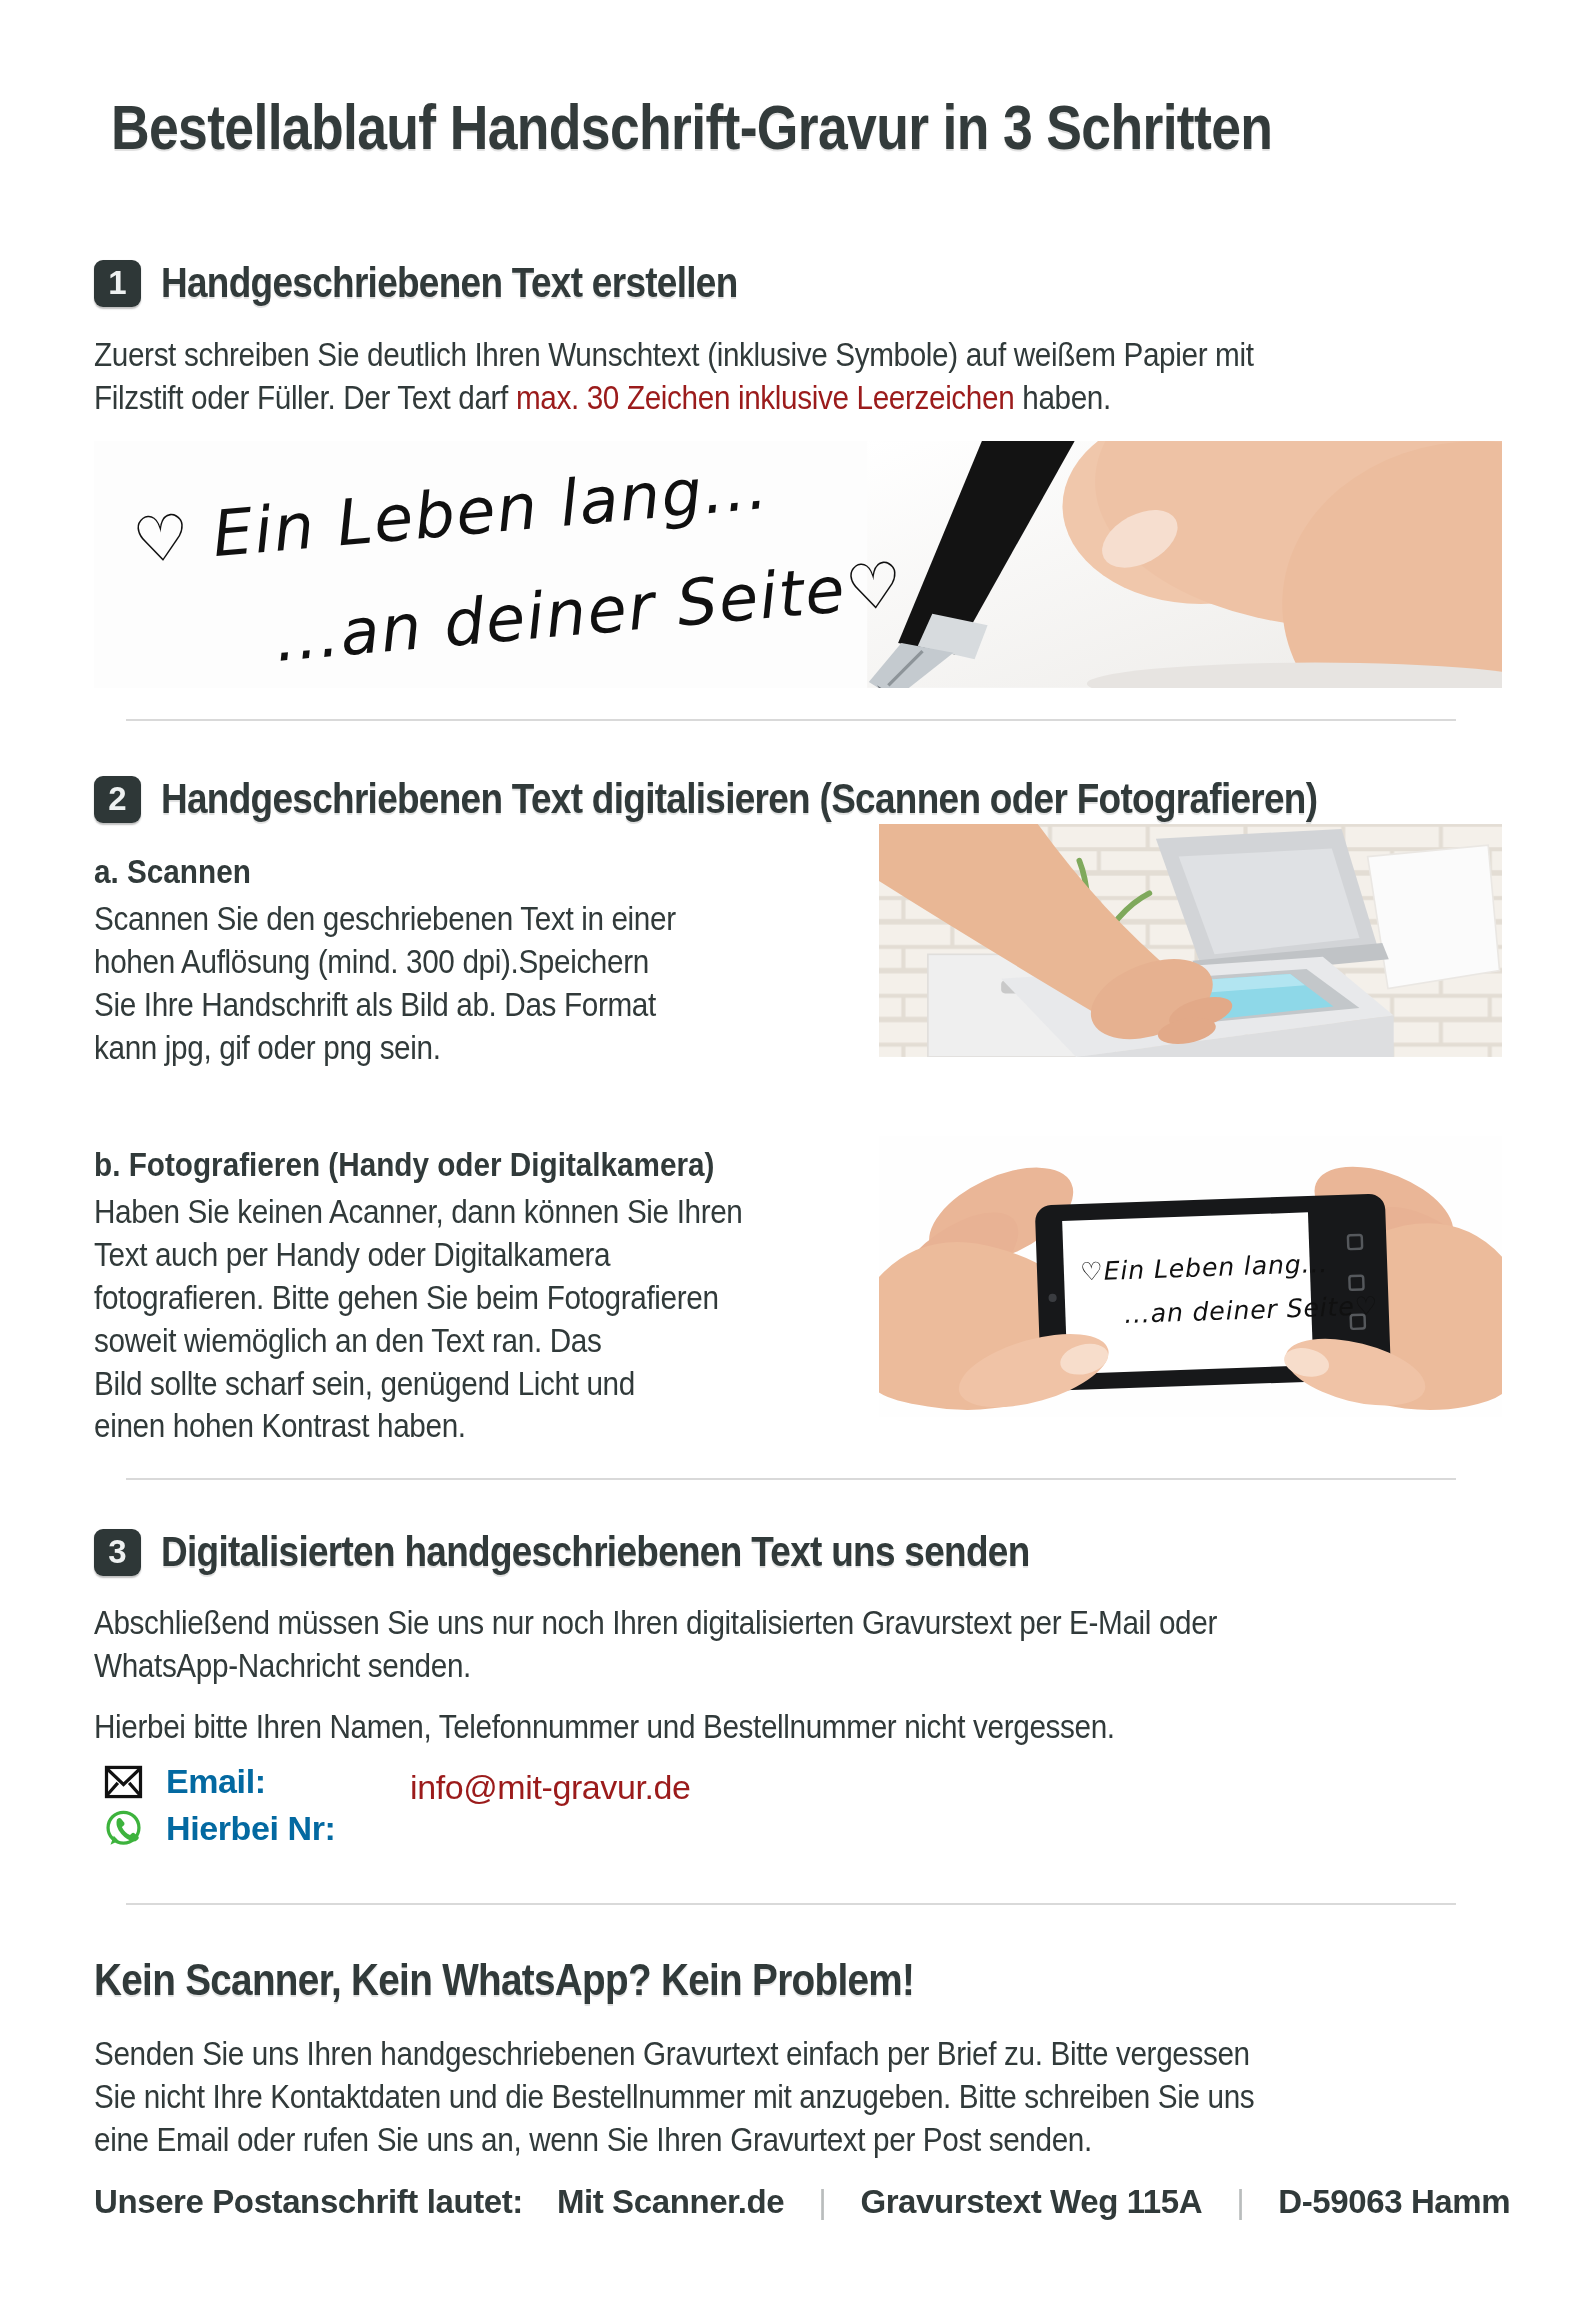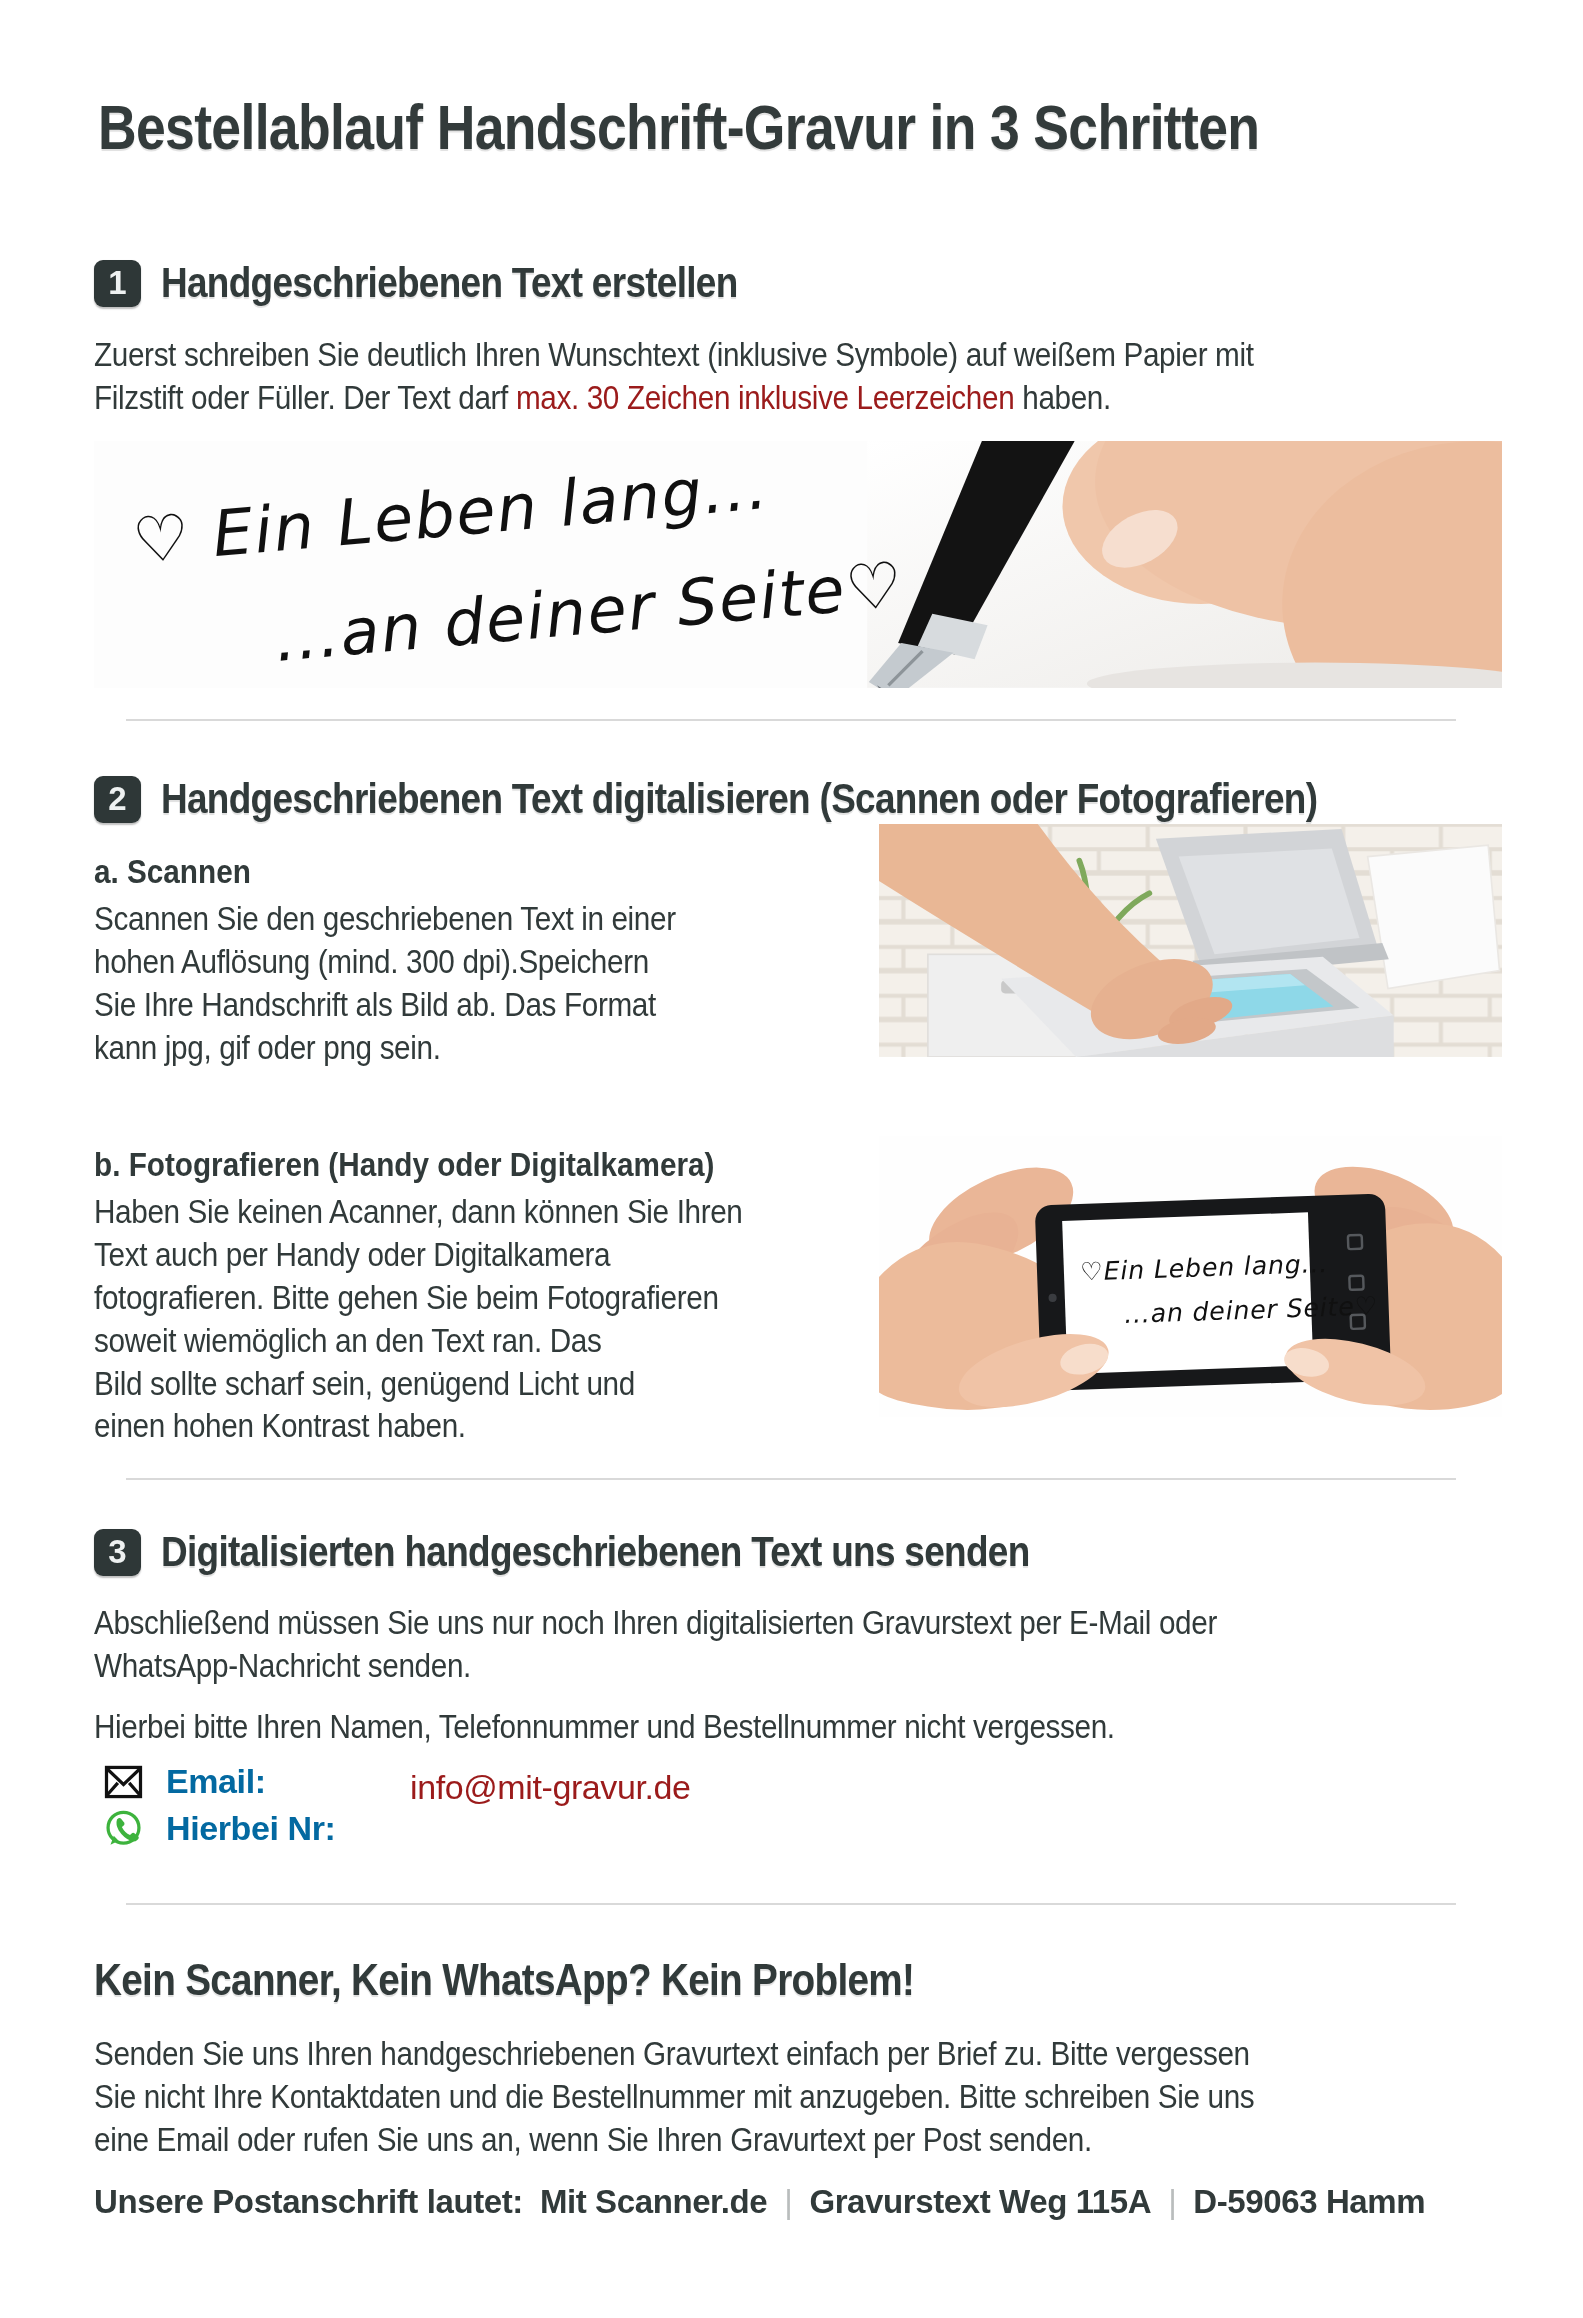--- a/index.html
+++ b/index.html
@@ -27,33 +27,33 @@
   .red { color:#9b1b1b; }
 
   .divider { position:absolute; left:126px; width:1330px; height:1.6px; background:#d9d9d9; }
 
   .contact-row { display:grid; grid-template-columns:62px 244px auto; align-items:center;
                  font-size:34px; height:46px; }
   .contact-label { color:#0369a1; font-weight:700; letter-spacing:-0.4px; }
   .contact-value { color:#9b1b1b; letter-spacing:-0.4px;margin-top:12px; }
   .cicon { display:flex; align-items:center; }
 
-  .addr { display:flex; align-items:baseline; gap:17px; font-size:33px; font-weight:700;
+  .addr { display:flex; align-items:baseline; gap:34px; font-size:33px; font-weight:700;
           color:#313a3a; letter-spacing:-0.4px; white-space:nowrap; }
   .addr .sep { color:#b9bdbd; font-weight:400; }
 
   .photo { position:absolute; overflow:hidden; }
   svg text.hand { font-family:"DejaVu Sans",sans-serif; font-style:italic; fill:#101010; }
 </style>
 </head>
 <body>
 
 <div class="page">
 
-  <div class="abs" style="left:98px; top:91px; width:1408px;">
+  <div class="abs" style="left:111px; top:91px; width:1408px;">
     <h1 class="title">Bestellablauf Handschrift-Gravur in 3 Schritten</h1>
   </div>
 
   <div class="abs section-head" style="left:94px; top:259px; width:1408px;">
     <div class="badge">1</div>
     <span class="head-text">Handgeschriebenen Text erstellen</span>
   </div>
 
   <p class="abs body" style="left:94px; top:334px;"><span>Zuerst schreiben Sie deutlich Ihren Wunschtext (inklusive Symbole) auf weißem Papier mit
 Filzstift oder Füller. Der Text darf </span><span class="red">max. 30 Zeichen inklusive Leerzeichen</span><span> haben.</span></p>

